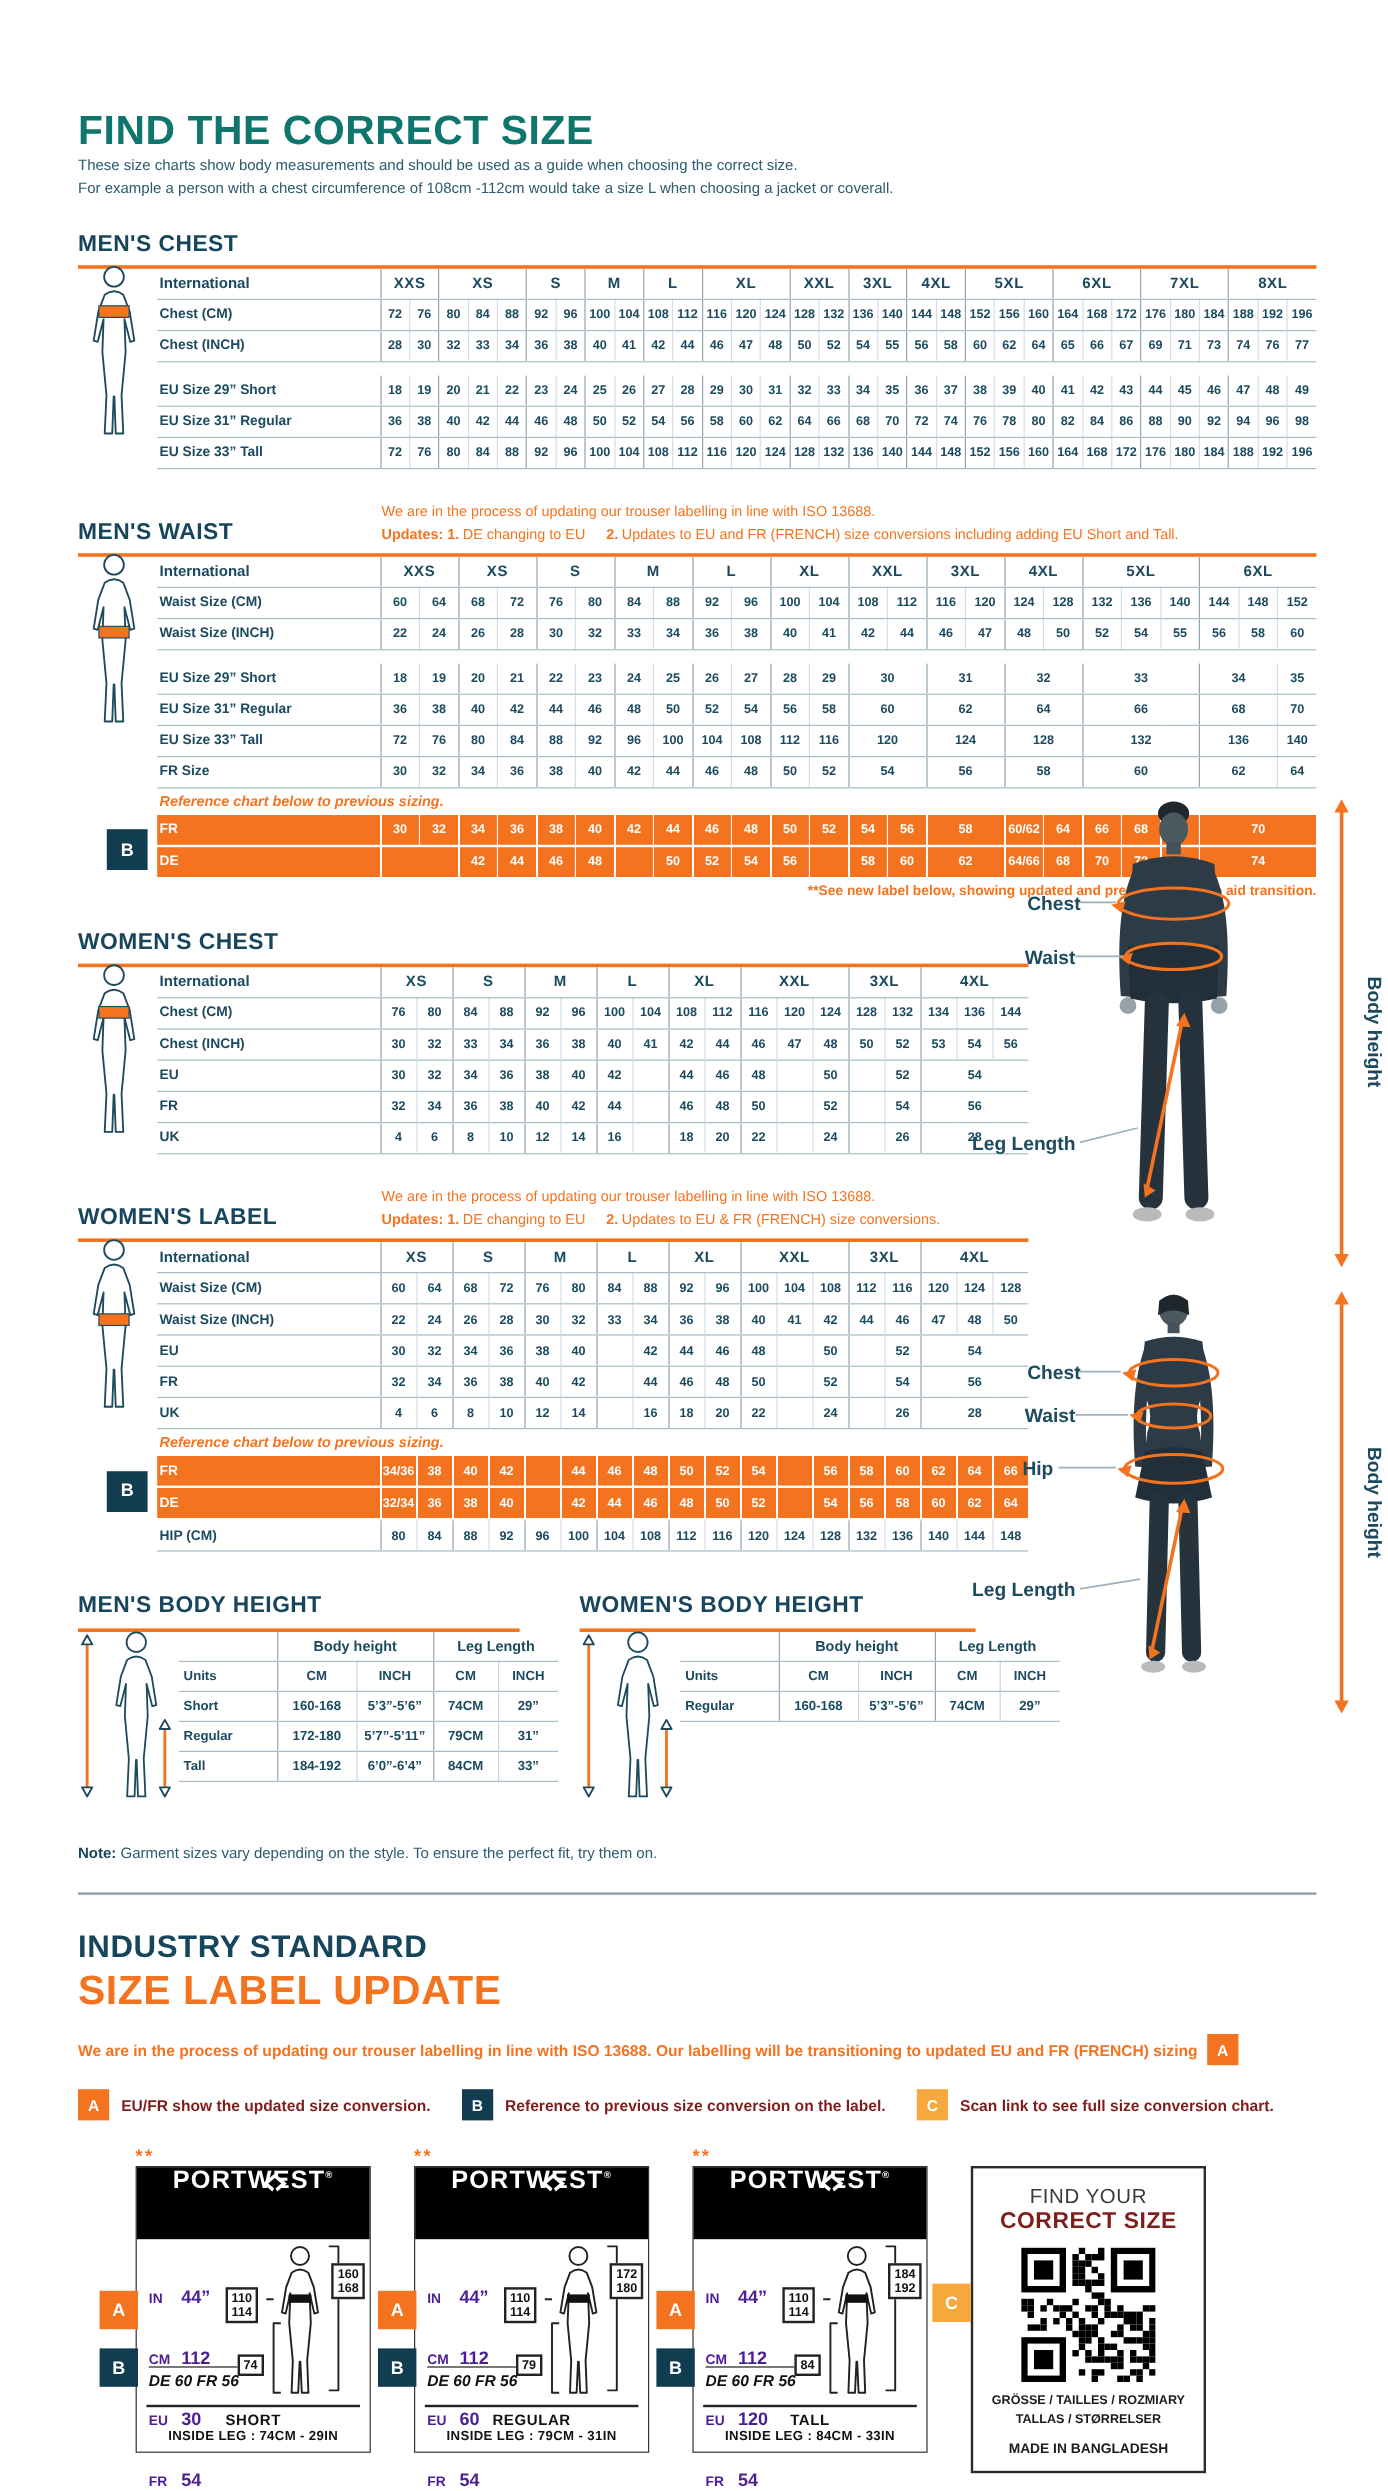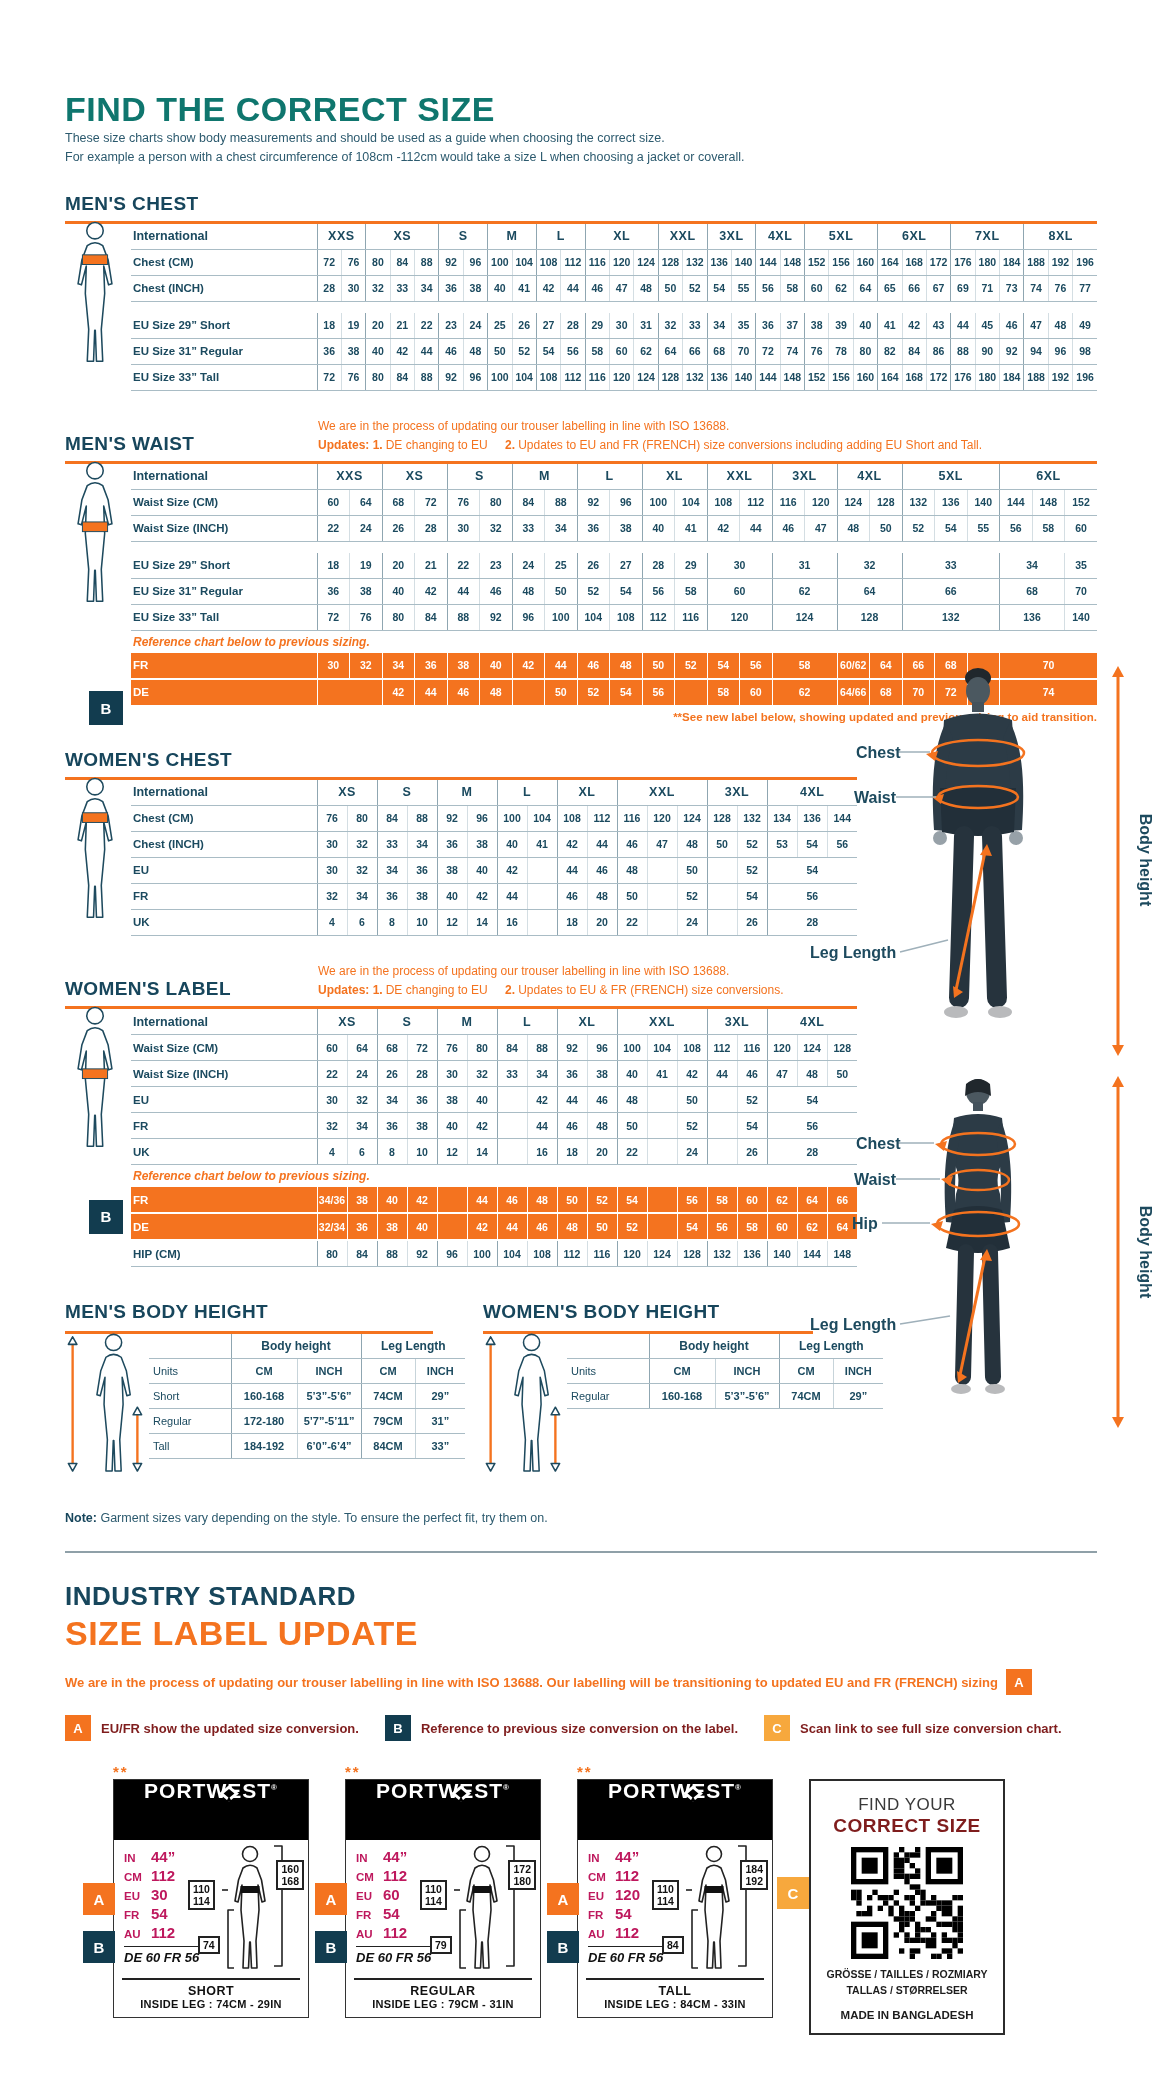--- a/index.html
+++ b/index.html
@@ -58,21 +58,21 @@
   
   .heights-row{display:flex;margin-top:34px;}
   .hblock{width:368px;}
   .hblock + .hblock{margin-left:50px;width:330px;}
   .hwrap{margin-top:8px;}
   .hfigcol{width:84px;flex:none;}
   .hfigcol svg{width:80px;height:auto;display:block;margin-top:-2px;}
   table.heights{border-collapse:collapse;table-layout:fixed;width:100%;color:#1b4a5f;}
   table.heights td{font-size:11px;font-weight:600;text-align:center;height:24px;
                    border-bottom:1px solid #a9bcc5;padding:0;}
-  table.heights td.lbl{text-align:left;font-weight:400;padding-left:4px;}
+  table.heights td.lbl{text-align:left;font-weight:700;padding-left:4px;}
   table.heights td.span{font-weight:800;font-size:12px;}
   table.heights td.unit{font-weight:800;}
   table.heights td.gs{border-left:1px solid #8fa6b1;}
   table.heights td.ls{border-left:1px solid #c7d4da;}
 
   .note-line{margin-top:36px;font-size:12.5px;color:#2c5a6e;}
   .note-line b{color:#17465c;}
   .divider{margin-top:26px;height:2px;background:#8fa0a8;}
 
   
@@ -89,21 +89,21 @@
   .cards-row{display:flex;margin:22px 0 0 48px;gap:36px;align-items:flex-start;}
   .label-card{position:relative;width:196px;}
   .stars{height:16px;font-size:15px;font-weight:800;color:#f4731f;letter-spacing:2px;}
   .card-box{border:1.5px solid #333;background:#fff;}
   .card-head{position:relative;height:52px;background:#000;display:flex;align-items:flex-start;justify-content:center;padding-bottom:8px;}
   .logo-text{color:#fff;font-weight:800;font-size:21px;letter-spacing:1px;line-height:1;}
   .logo-text .reg{font-size:8px;vertical-align:super;font-weight:600;}
   .logo-diamond{position:absolute;top:5px;left:50%;margin-left:8px;width:20px;height:17px;}
   .card-body{position:relative;height:134px;}
   .fields{position:absolute;left:10px;top:8px;width:84px;}
-  .frow{display:grid;grid-template-columns:27px 1fr;align-items:baseline;height:19px;color:#be185d;}
+  .frow{display:grid;grid-template-columns:27px 1fr;align-items:baseline;height:19px;color:#4c1d95;margin-top:32px;}
   .frow .fl{font-size:11.5px;font-weight:600;}
   .frow .fv{font-size:15px;font-weight:800;}
   .prev{position:absolute;left:10px;top:106px;width:92px;border-top:1.5px solid #222;padding-top:3px;
         font-style:italic;font-weight:700;font-size:13px;color:#111;}
   .fig{position:absolute;right:4px;top:4px;width:116px;height:128px;}
   .fig svg{position:absolute;inset:0;width:100%;height:100%;}
   .box{position:absolute;border:2px solid #222;background:#fff;font-weight:700;font-size:10.5px;
        line-height:1.15;text-align:center;padding:1px 3px;color:#111;}
   .waistbox{left:0;top:36px;}
   .heightbox{right:0;top:16px;}
@@ -570,20 +570,41 @@
                   <td colspan="1" class="v gs">104</td>
                   <td colspan="1" class="v">108</td>
                   <td colspan="1" class="v gs">112</td>
                   <td colspan="1" class="v">116</td>
                   <td colspan="2" class="v gs">120</td>
                   <td colspan="2" class="v gs">124</td>
                   <td colspan="2" class="v gs">128</td>
                   <td colspan="3" class="v gs">132</td>
                   <td colspan="2" class="v gs">136</td>
                   <td colspan="1" class="v">140</td>
+                </tr>
+                <tr>
+                  <td class="lbl">FR Size</td>
+                  <td colspan="1" class="v gs">30</td>
+                  <td colspan="1" class="v">32</td>
+                  <td colspan="1" class="v gs">34</td>
+                  <td colspan="1" class="v">36</td>
+                  <td colspan="1" class="v gs">38</td>
+                  <td colspan="1" class="v">40</td>
+                  <td colspan="1" class="v gs">42</td>
+                  <td colspan="1" class="v">44</td>
+                  <td colspan="1" class="v gs">46</td>
+                  <td colspan="1" class="v">48</td>
+                  <td colspan="1" class="v gs">50</td>
+                  <td colspan="1" class="v">52</td>
+                  <td colspan="2" class="v gs">54</td>
+                  <td colspan="2" class="v gs">56</td>
+                  <td colspan="2" class="v gs">58</td>
+                  <td colspan="3" class="v gs">60</td>
+                  <td colspan="2" class="v gs">62</td>
+                  <td colspan="1" class="v">64</td>
                 </tr>
                 <tr class="notetr">
                   <td colspan="25">Reference chart below to previous sizing.</td>
                 </tr>
                 <tr class="orange">
                   <td class="lbl">FR</td>
                   <td colspan="1" class="v gs">30</td>
                   <td colspan="1" class="v">32</td>
                   <td colspan="1" class="v gs">34</td>
                   <td colspan="1" class="v">36</td>

